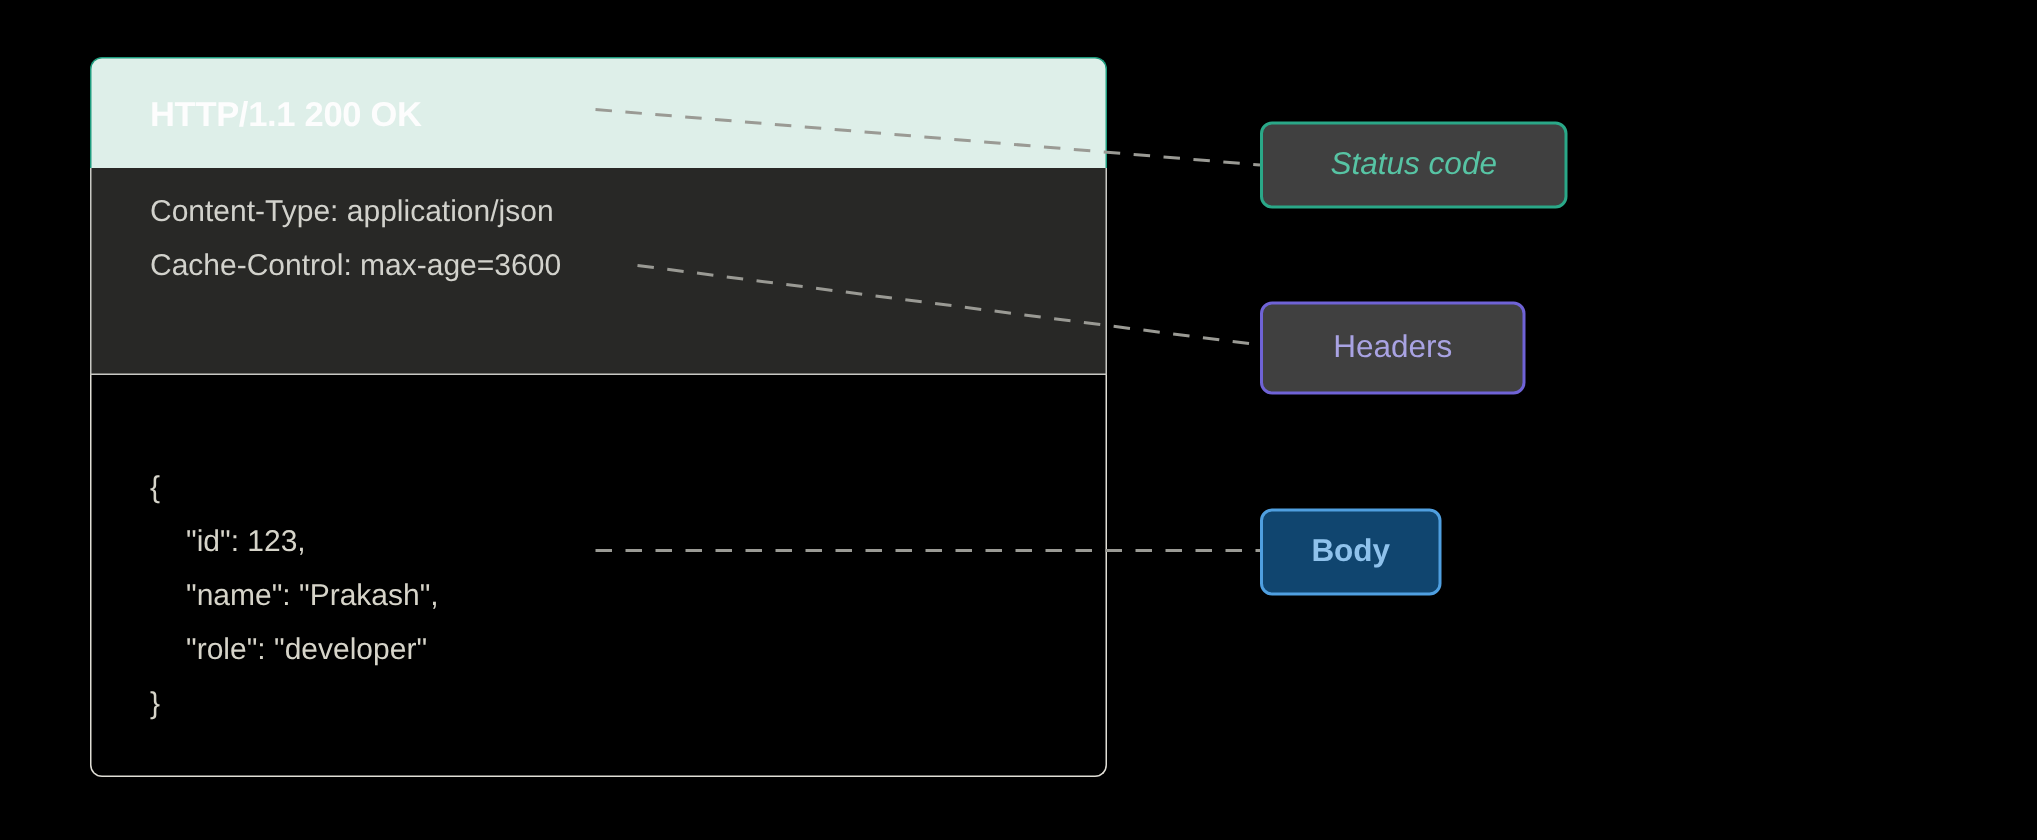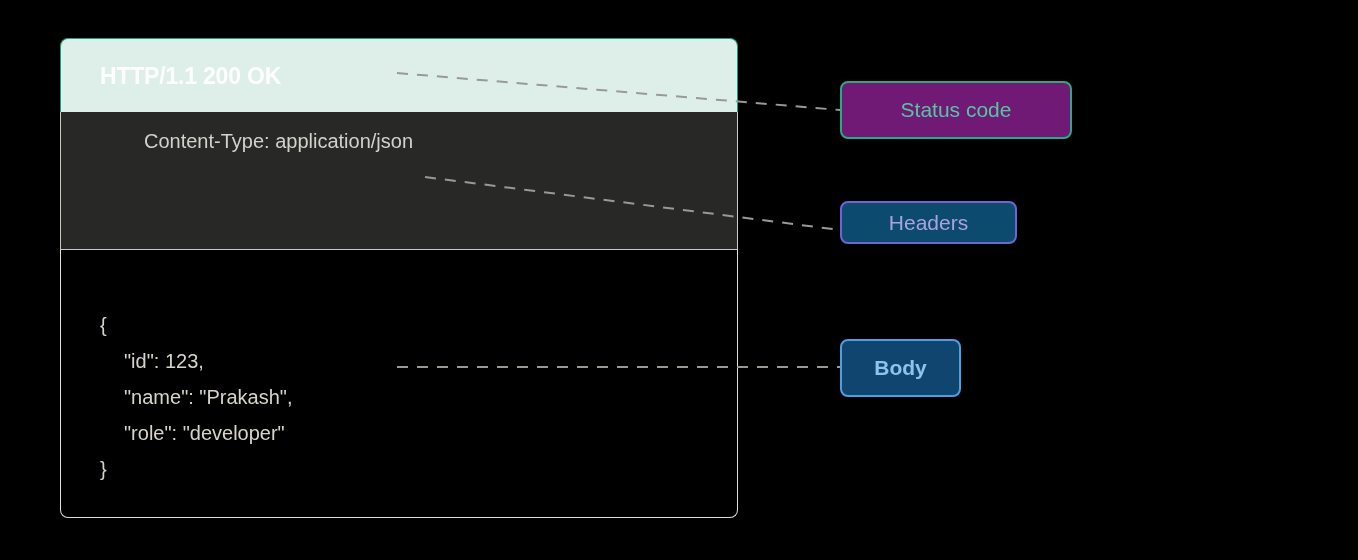--- a/index.html
+++ b/index.html
@@ -61,21 +61,20 @@
     border-right: 1px solid #c9c9c4;
     border-bottom: 1px solid #c9c9c4;
     box-sizing: border-box;
   }
   .header-line {
     position: absolute;
     left: 39px;
     font-size: 20px;
     color: #d2d2cc;
     white-space: nowrap;
-    margin-left: 44px;
   }
   .header-line.l0 { top: 18px; }
   .header-line.l1 { top: 54px; }
   .header-line.l2 { top: 90px; }
 
   
   .body-section {
     position: absolute;
     left: 0;
     top: 212px;
@@ -108,32 +107,33 @@
     align-items: center;
     justify-content: center;
     border-radius: 8px;
     box-sizing: border-box;
     font-size: 21px;
     white-space: nowrap;
   }
   .label-status {
     left: 840px;
     top: 81px;
-    width: 232px;
+    width: 205px;
     height: 58px;
-    background: #701a75;
+    background: #404040;
     border: 2px solid #2aa888;
     color: #57c4a4;
+    font-style: italic;
   }
   .label-headers {
     left: 840px;
     top: 201px;
     width: 177px;
-    height: 43px;
-    background: #0c4a6e;
+    height: 62px;
+    background: #404040;
     border: 2px solid #6f63d6;
     color: #a9a3e3;
   }
   .label-body {
     left: 840px;
     top: 339px;
     width: 121px;
     height: 58px;
     background: #10456f;
     border: 2px solid #4f9fe0;
@@ -155,20 +155,21 @@
 <body>
 
 <div class="response-card">
 
   <div class="status-line">
     <div class="status-line-text">HTTP/1.1 200 OK</div>
   </div>
 
   <div class="headers-section">
     <div class="header-line l0">Content-Type: application/json</div>
+    <div class="header-line l1">Cache-Control: max-age=3600</div>
   </div>
 
   <div class="body-section">
     <div class="body-line indent0 b0">{</div>
     <div class="body-line indent1 b1">"id": 123,</div>
     <div class="body-line indent1 b2">"name": "Prakash",</div>
     <div class="body-line indent1 b3">"role": "developer"</div>
     <div class="body-line indent0 b4">}</div>
   </div>
 

